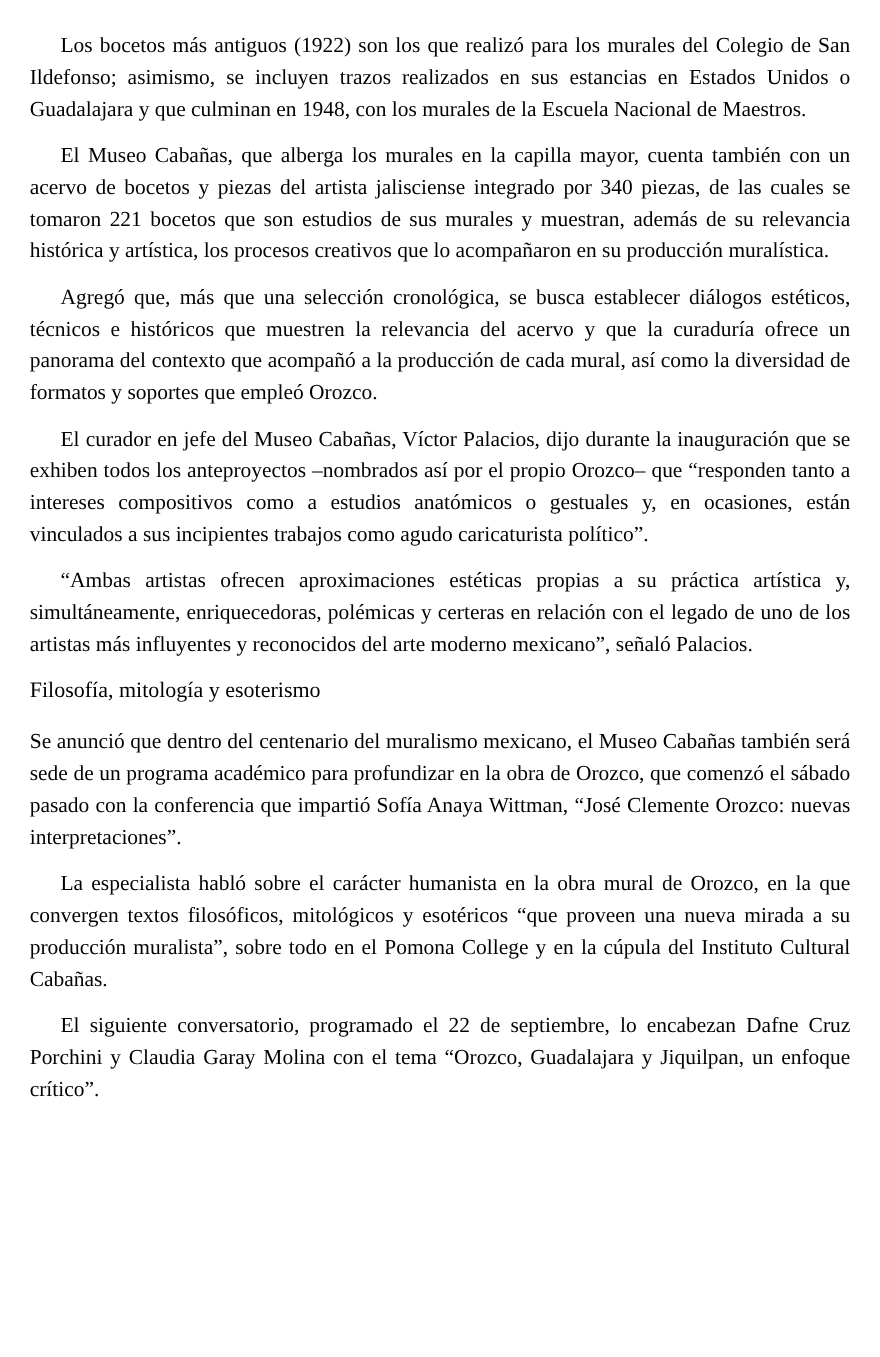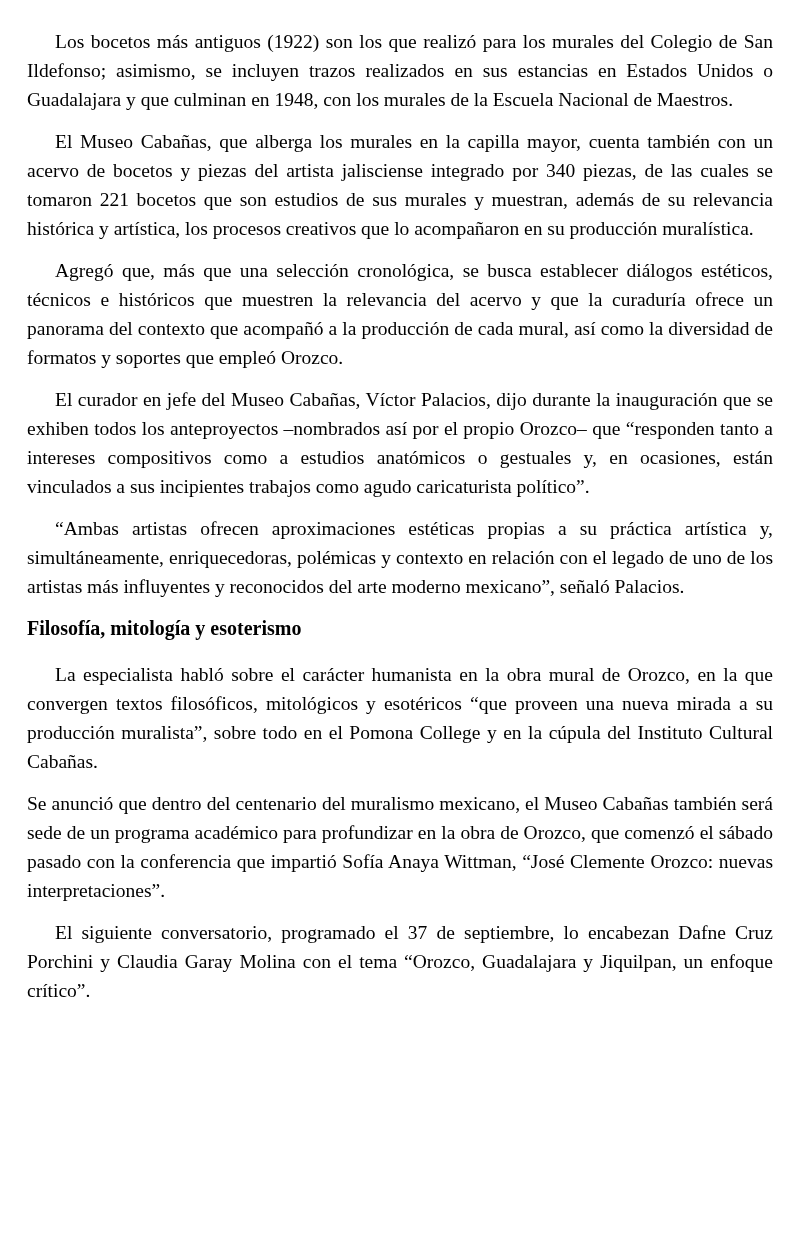--- a/index.html
+++ b/index.html
@@ -25,32 +25,32 @@
   }
   .para {
     margin: 0 0 13px 0;
   }
   .para.indent {
     text-indent: 28px;
   }
   .heading {
     font-family: "Liberation Serif", "DejaVu Serif", serif;
     font-size: 20px;
-    font-weight: bold;
+    font-weight: normal;
     line-height: 29px;
     text-align: left;
     margin: 4px 0 17px 0;
   }
 </style>
 </head>
 <body>
 
 <main class="page">
   <p class="para indent">Los bocetos más antiguos (1922) son los que realizó para los murales del Colegio de San Ildefonso; asimismo, se incluyen trazos realizados en sus estancias en Estados Unidos o Guadalajara y que culminan en 1948, con los murales de la Escuela Nacional de Maestros.</p>
   <p class="para indent">El Museo Cabañas, que alberga los murales en la capilla mayor, cuenta también con un acervo de bocetos y piezas del artista jalisciense integrado por 340 piezas, de las cuales se tomaron 221 bocetos que son estudios de sus murales y muestran, además de su relevancia histórica y artística, los procesos creativos que lo acompañaron en su producción muralística.</p>
   <p class="para indent">Agregó que, más que una selección cronológica, se busca establecer diálogos estéticos, técnicos e históricos que muestren la relevancia del acervo y que la curaduría ofrece un panorama del contexto que acompañó a la producción de cada mural, así como la diversidad de formatos y soportes que empleó Orozco.</p>
   <p class="para indent">El curador en jefe del Museo Cabañas, Víctor Palacios, dijo durante la inauguración que se exhiben todos los anteproyectos –nombrados así por el propio Orozco– que “responden tanto a intereses compositivos como a estudios anatómicos o gestuales y, en ocasiones, están vinculados a sus incipientes trabajos como agudo caricaturista político”.</p>
-  <p class="para indent">“Ambas artistas ofrecen aproximaciones estéticas propias a su práctica artística y, simultáneamente, enriquecedoras, polémicas y contexto en relación con el legado de uno de los artistas más influyentes y reconocidos del arte moderno mexicano”, señaló Palacios.</p>
+  <p class="para indent">“Ambas artistas ofrecen aproximaciones estéticas propias a su práctica artística y, simultáneamente, enriquecedoras, polémicas y certeras en relación con el legado de uno de los artistas más influyentes y reconocidos del arte moderno mexicano”, señaló Palacios.</p>
   <h2 class="heading">Filosofía, mitología y esoterismo</h2>
+  <p class="para">Se anunció que dentro del centenario del muralismo mexicano, el Museo Cabañas también será sede de un programa académico para profundizar en la obra de Orozco, que comenzó el sábado pasado con la conferencia que impartió Sofía Anaya Wittman, “José Clemente Orozco: nuevas interpretaciones”.</p>
   <p class="para indent">La especialista habló sobre el carácter humanista en la obra mural de Orozco, en la que convergen textos filosóficos, mitológicos y esotéricos “que proveen una nueva mirada a su producción muralista”, sobre todo en el Pomona College y en la cúpula del Instituto Cultural Cabañas.</p>
-  <p class="para">Se anunció que dentro del centenario del muralismo mexicano, el Museo Cabañas también será sede de un programa académico para profundizar en la obra de Orozco, que comenzó el sábado pasado con la conferencia que impartió Sofía Anaya Wittman, “José Clemente Orozco: nuevas interpretaciones”.</p>
-  <p class="para indent">El siguiente conversatorio, programado el 37 de septiembre, lo encabezan Dafne Cruz Porchini y Claudia Garay Molina con el tema “Orozco, Guadalajara y Jiquilpan, un enfoque crítico”.</p>
+  <p class="para indent">El siguiente conversatorio, programado el 22 de septiembre, lo encabezan Dafne Cruz Porchini y Claudia Garay Molina con el tema “Orozco, Guadalajara y Jiquilpan, un enfoque crítico”.</p>
 </main>
 
 </body></html>

